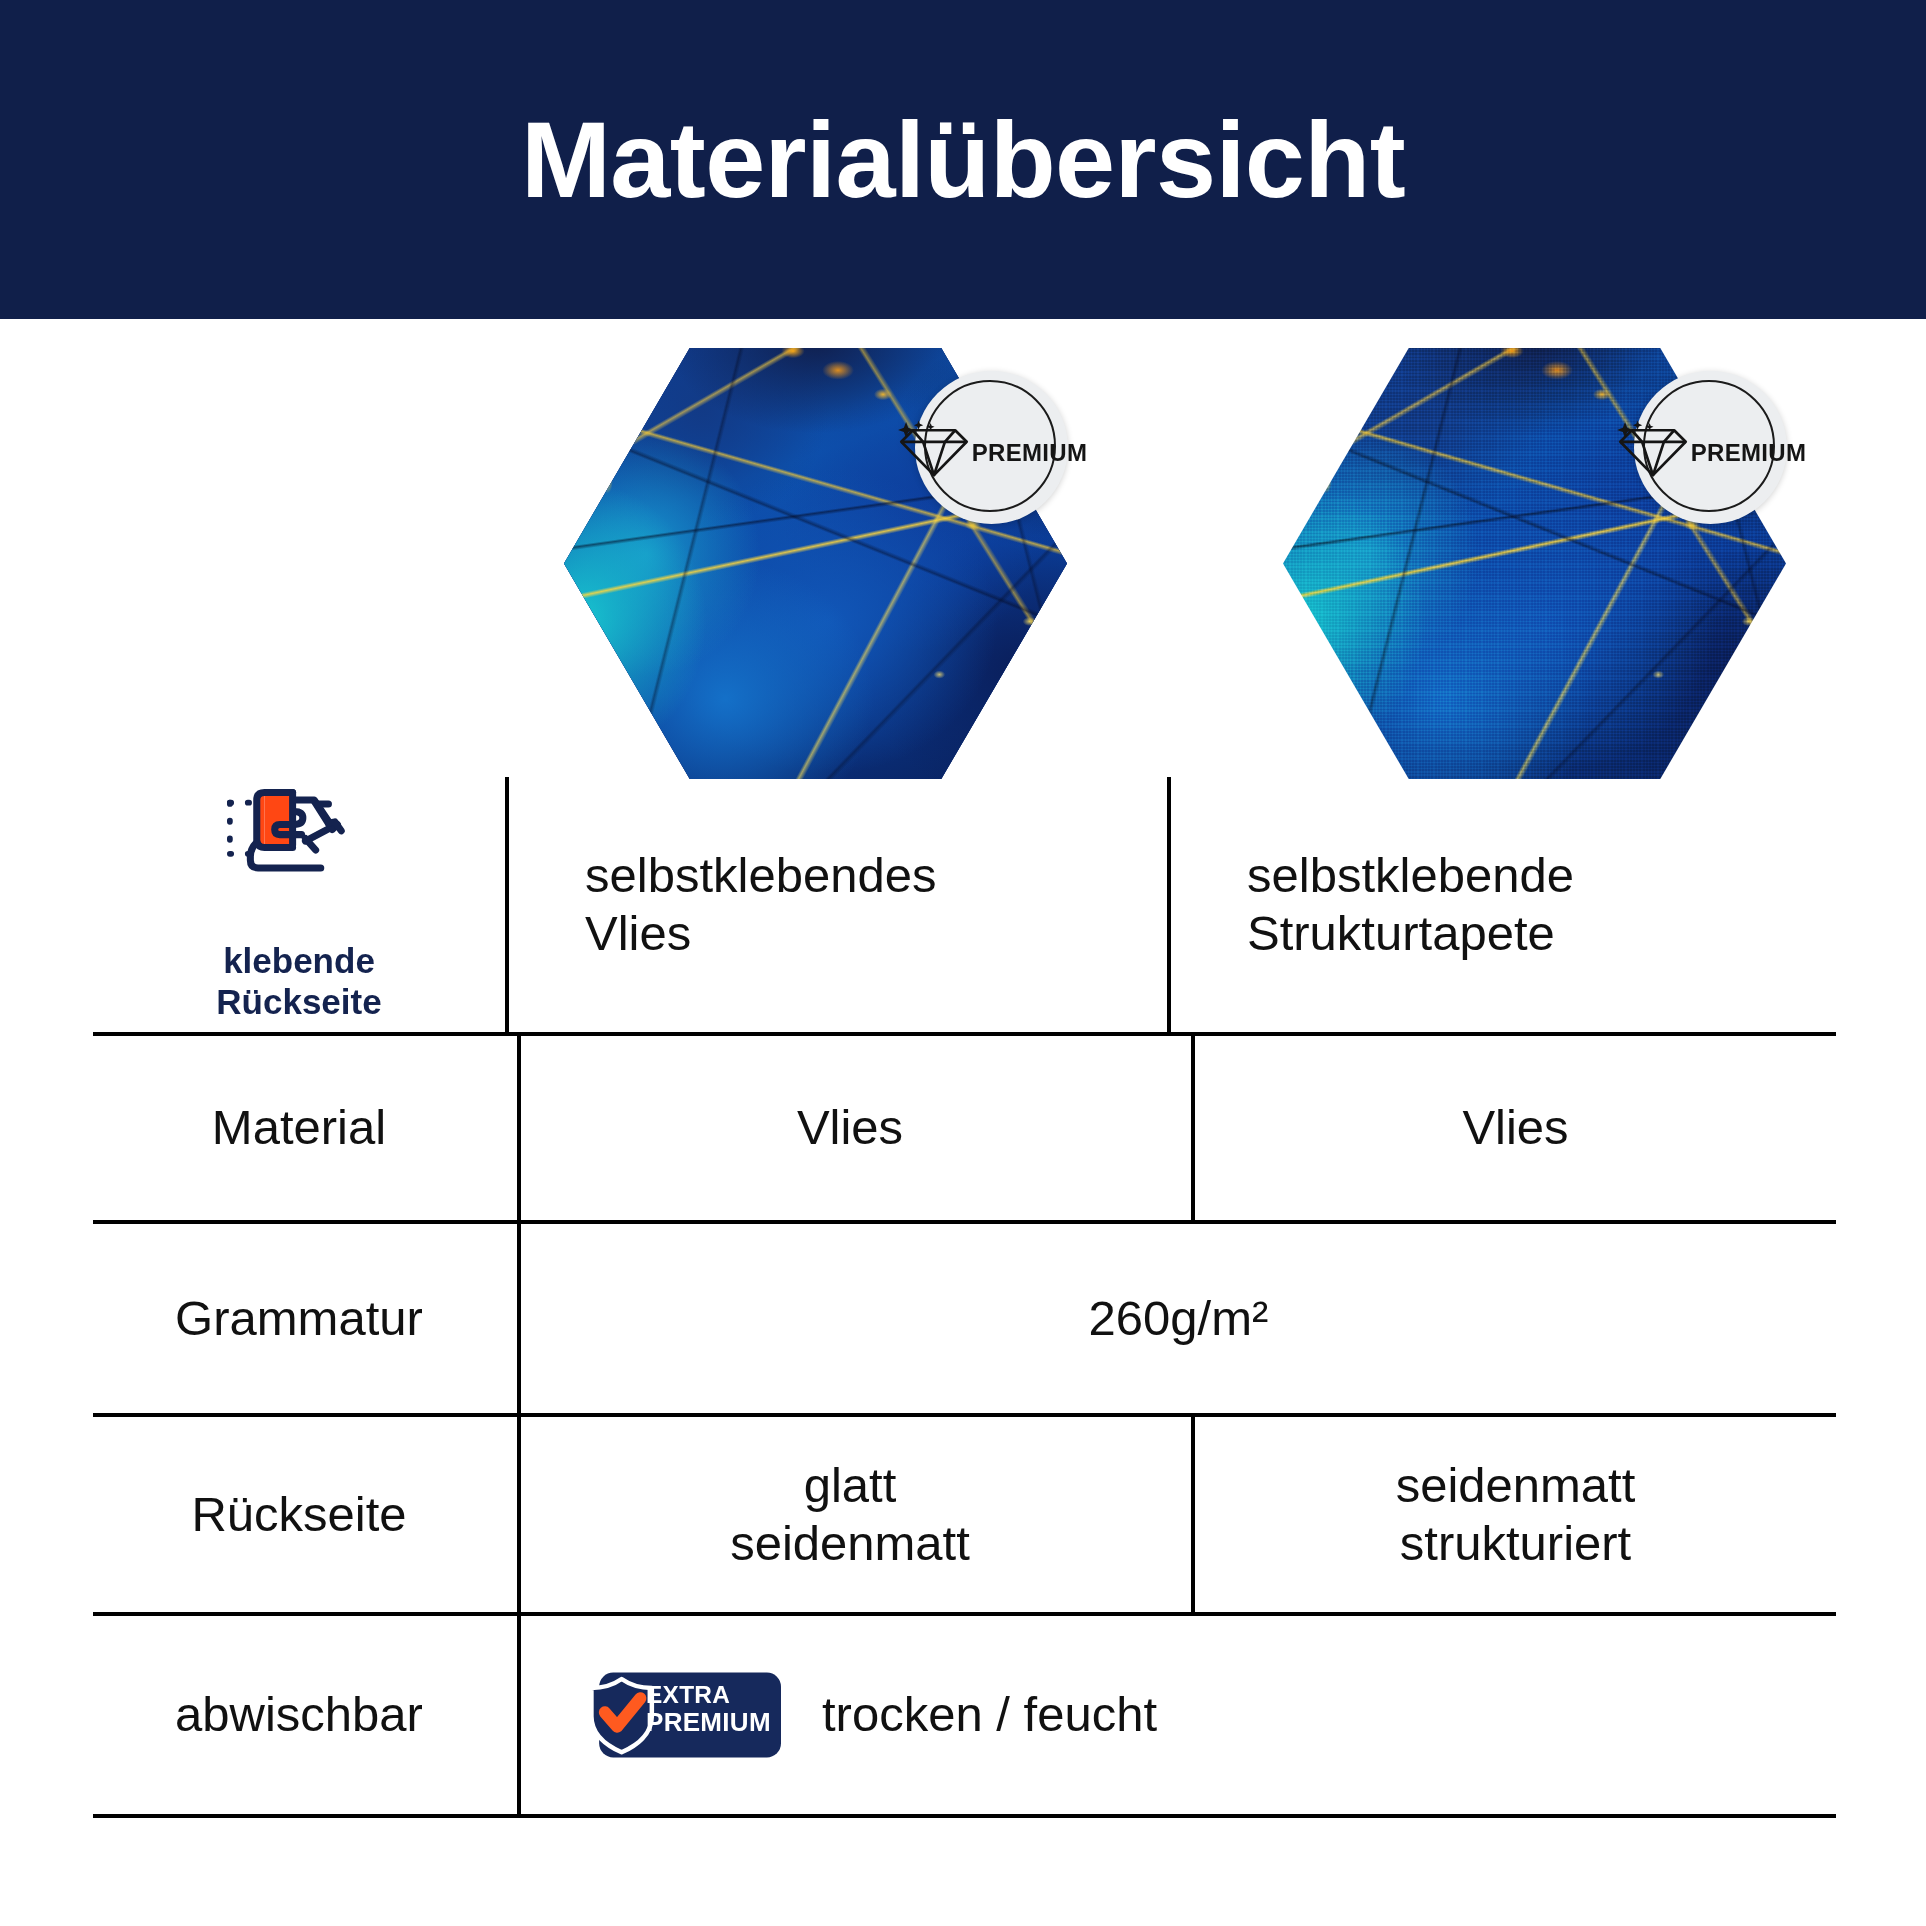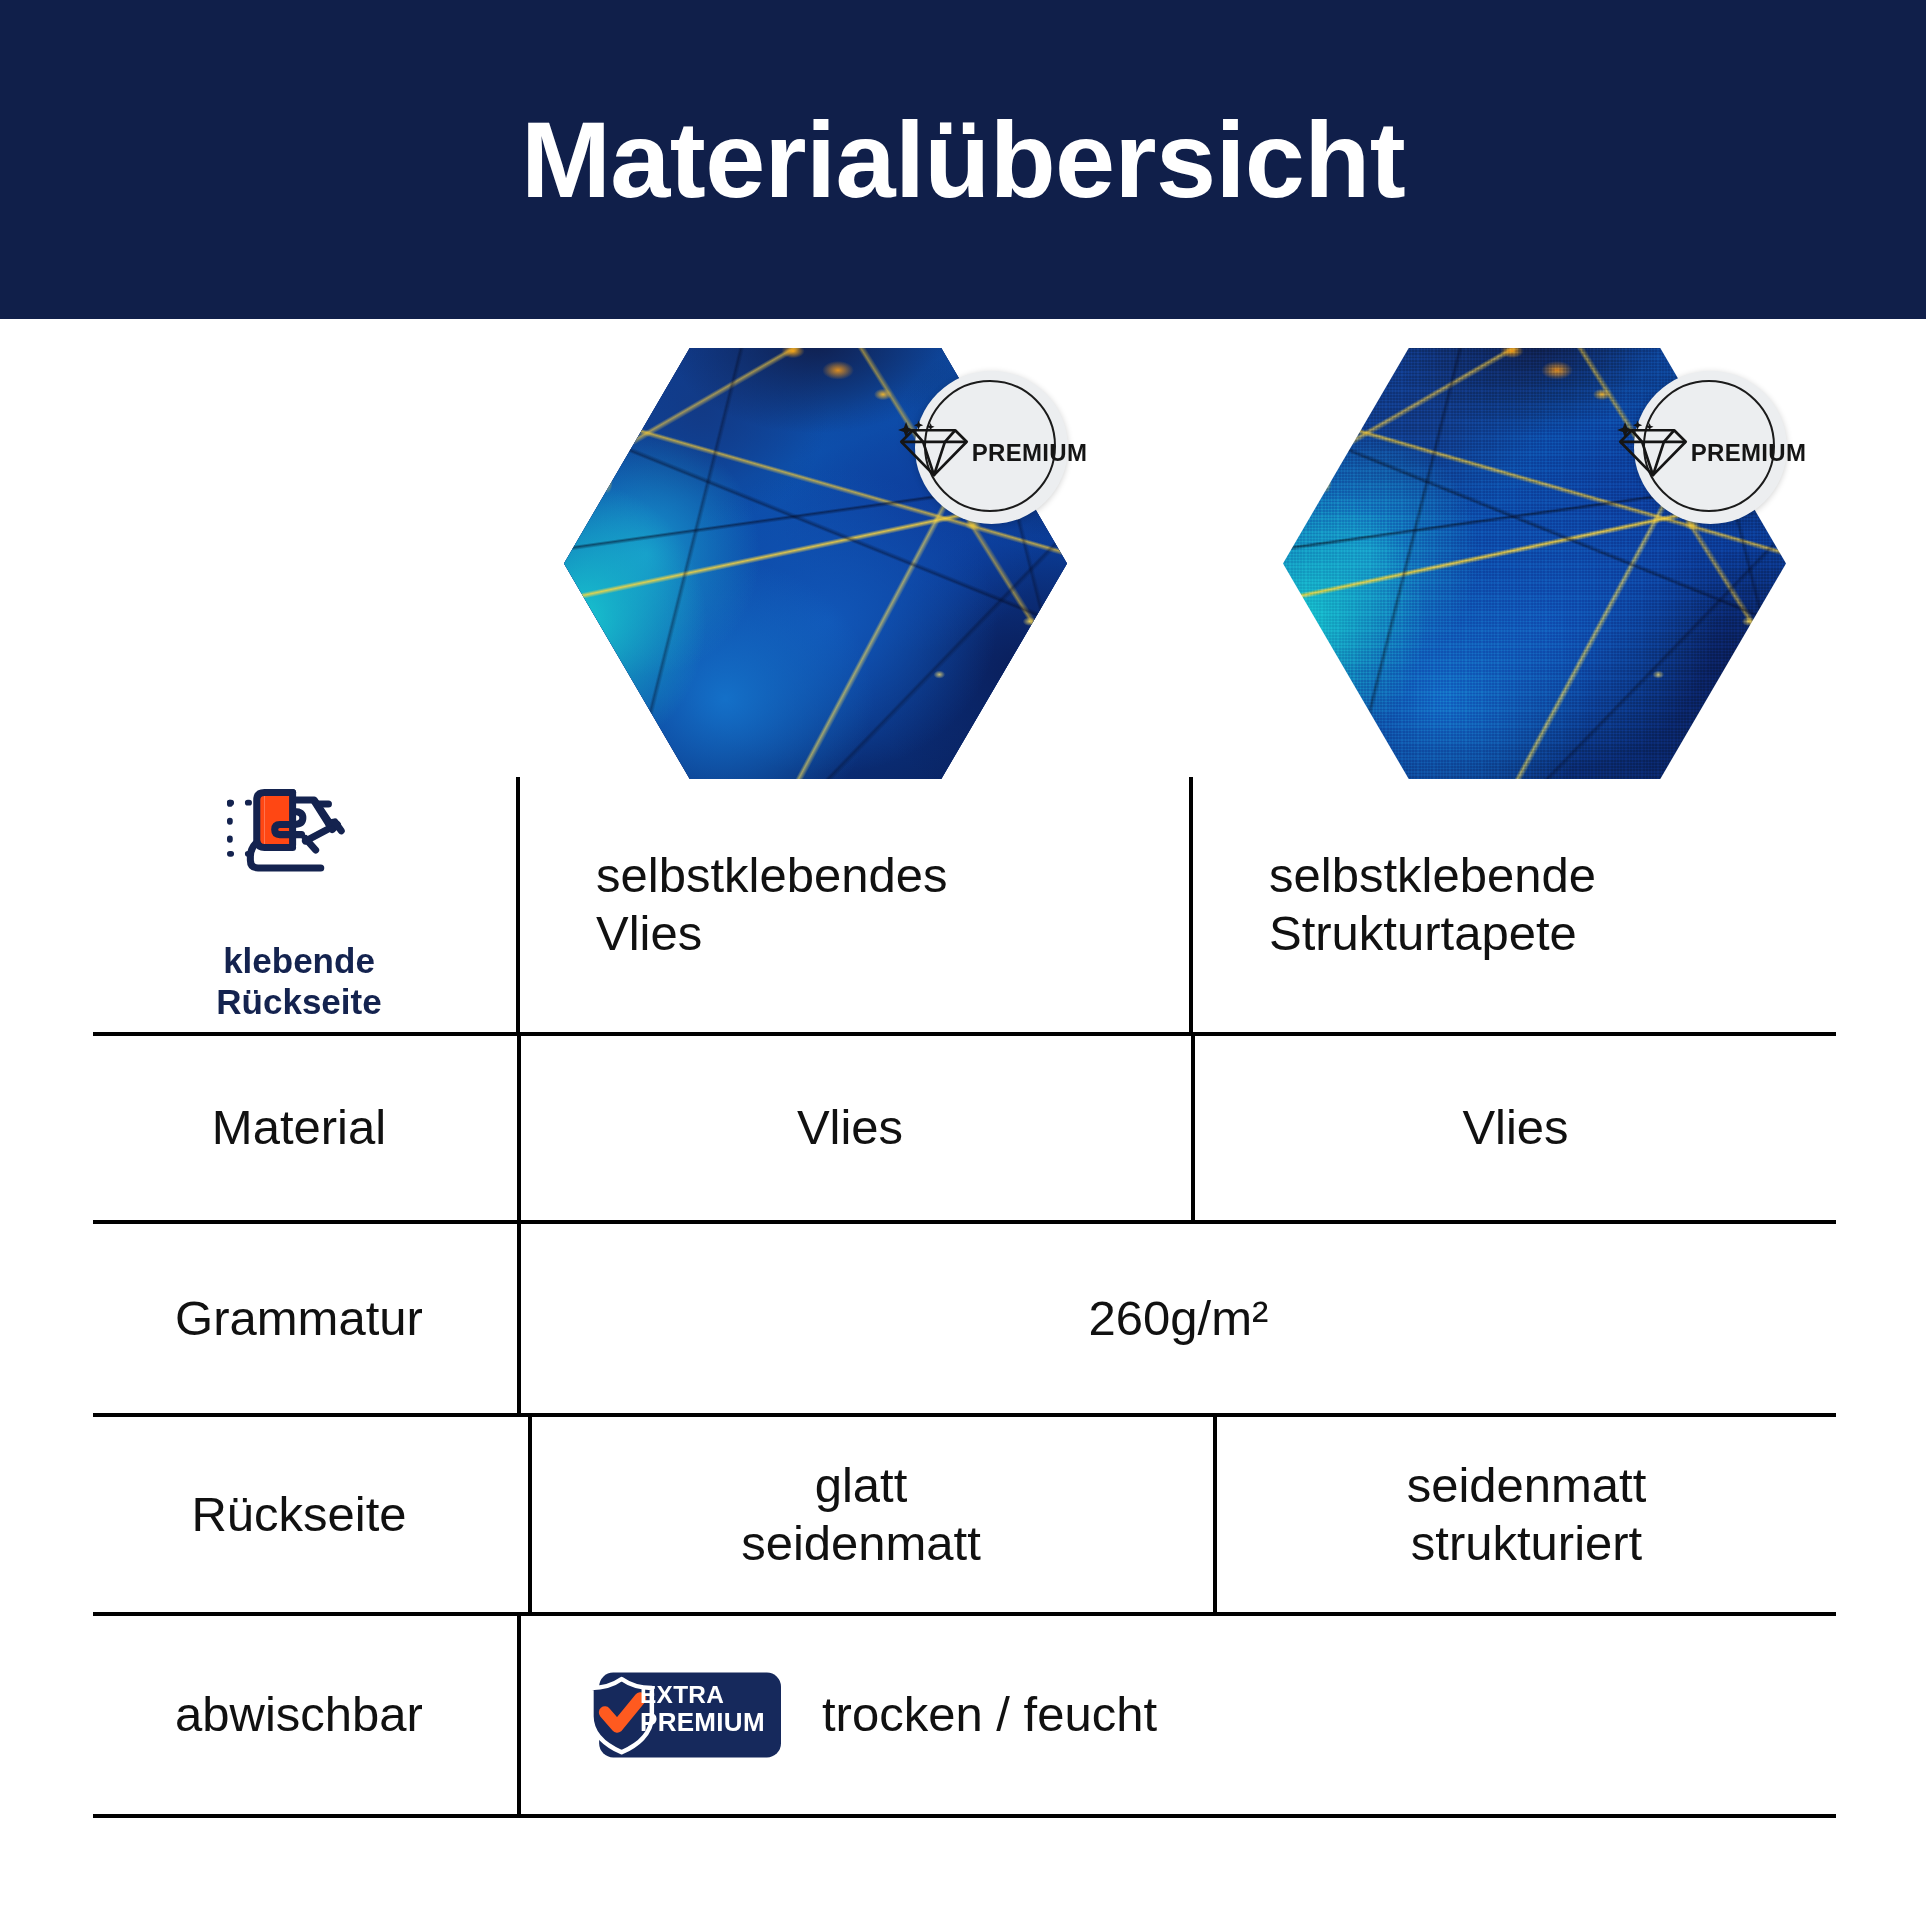--- a/index.html
+++ b/index.html
@@ -246,32 +246,32 @@
 
   
   .robust-badge {
     position: relative;
     width: 196px;
     height: 90px;
     flex: 0 0 auto;
   }
   .robust-text {
     position: absolute;
-    left: 55px;
+    left: 61px;
     top: 11.6px;
     width: 119px;
     color: #ffffff;
     font-weight: bold;
     font-size: 24.4px;
     line-height: 1.08;
     letter-spacing: 0.3px;
   }
   .robust-line2 { font-size: 26px; }
 
-  .multiline { white-space: pre-line; margin-left: 11px; }
+  .multiline { white-space: pre-line; }
 </style>
 </head>
 <body>
 
 <div id="page">
 
   <div id="header-banner">
     <div id="page-title">Materialübersicht</div>
   </div>
 

